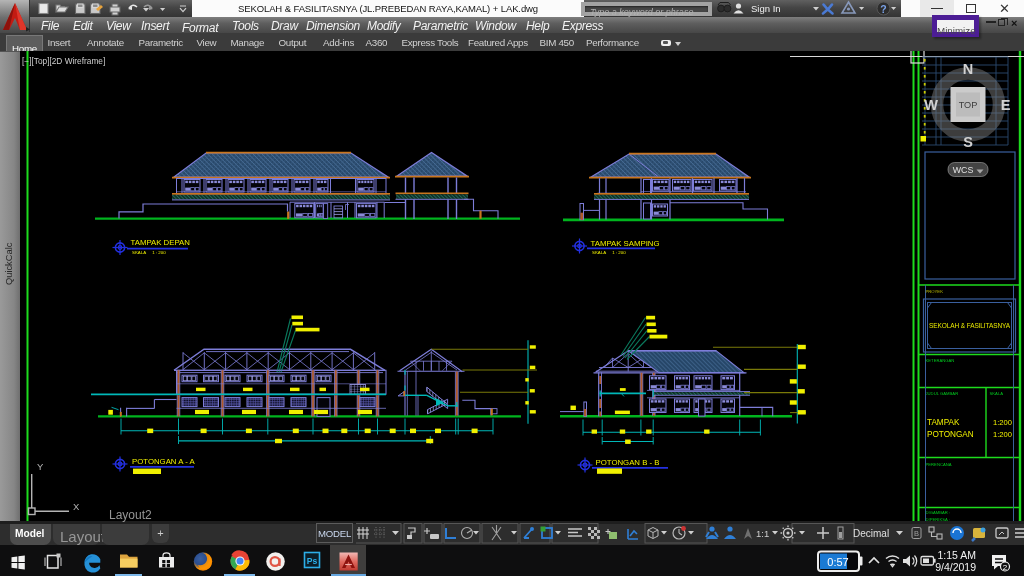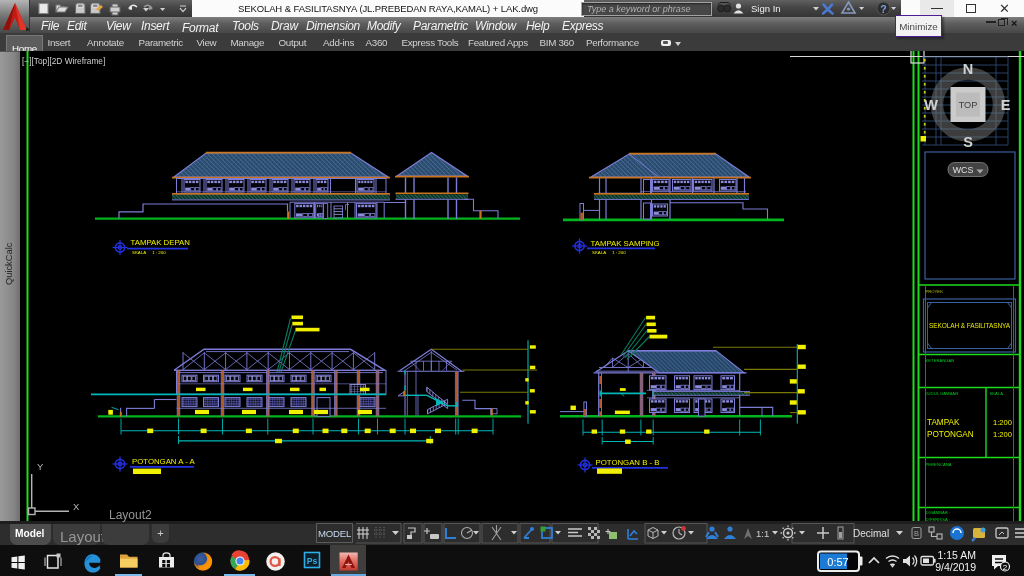--- a/index.html
+++ b/index.html
@@ -27,21 +27,21 @@
         <path d="M128,9 l4,-3 l0,4 z" fill="#e8e8e8" stroke="none"></path>
     <path d="M152,8 q-4,-5 -8,-1" stroke="#9a9a9a" stroke-width="1.6"></path>
         <path d="M153,9 l-4,-3 l0,4 z" fill="#9a9a9a" stroke="none"></path>
   </g>
   <path d="M143,8 l3,3.5 l3,-3.5 z" fill="#cfcfcf"></path>
   <path d="M160,8 l2.6,3 l2.6,-3 z" fill="#cfcfcf"></path>
   <path d="M180,6 h6 M180,8.2 l3,3.5 l3,-3.5" stroke="#cfcfcf" stroke-width="1.2" fill="none"></path>
 </svg>
 
 <div class="abs" style="left:584px;top:1.5px;width:11px;height:14px;background:#3d3d3d;border:1px solid #2a2a2a;color:#ccc;font-size:8px;line-height:13px;text-align:center;">▸</div>
-<div class="abs" style="left:581px;top:1.5px;width:131px;height:14px;background:#474747;border:1px solid #a3a3a3;box-shadow:inset 0 1px 2px rgba(0,0,0,.5);color:#b0b0b0;font-size:9px;font-style:italic;line-height:13px;padding-left:5px;white-space:nowrap;">Type a keyword or phrase</div>
+<div class="abs" style="left:581px;top:1.5px;width:131px;height:14px;background:#474747;border:4px solid #a3a3a3;box-shadow:inset 0 1px 2px rgba(0,0,0,.5);color:#b0b0b0;font-size:9px;font-style:italic;line-height:13px;padding-left:5px;white-space:nowrap;">Type a keyword or phrase</div>
 <svg class="abs" style="left:713px;top:0;" width="190" height="17" viewBox="0 0 190 17">
   <g stroke="#1e1e1e" fill="#2c2c2c">
     <circle cx="8" cy="8.5" r="3.4"></circle>
         <circle cx="14.5" cy="8.5" r="3.4"></circle>
         <path d="M5,5 l2,-2.5 h8.5 l2,2.5" fill="none"></path>
   </g>
   <g fill="#e0e0e0">
         <circle cx="25.5" cy="6" r="2.6"></circle>
         <path d="M20.5,13.5 q5,-6.5 10,0 z"></path>
       </g>
@@ -61,21 +61,21 @@
 </svg>
 
 <div class="abs" style="left:920px;top:0;width:34px;height:17px;background:#e9e9e9;"></div>
 <div class="abs" style="left:931px;top:7.5px;width:12px;height:1.6px;background:#333;"></div>
 <div class="abs" style="left:966px;top:4px;width:9.5px;height:9px;border:1.4px solid #333;"></div>
 <div class="abs" style="left:999px;top:3px;width:13px;height:12px;color:#333;font-size:13px;line-height:12px;">✕</div>
 
 <div class="abs" style="left:0;top:17px;width:1024px;height:16px;background:linear-gradient(#7e7e7e,#5e5e5e 40%,#474747);"></div>
 <div class="abs" style="left:0;top:17px;width:1024px;height:16px;color:#f2f2f2;font-size:12px;letter-spacing:-0.3px;font-style:italic;">
   <span class="abs" style="left:41px;top:2px;">File</span>
-  <span class="abs" style="left:67px;top:2px;">Edit</span>
+  <span class="abs" style="left:73px;top:2px;">Edit</span>
   <span class="abs" style="left:106px;top:2px;">View</span>
   <span class="abs" style="left:141px;top:2px;">Insert</span>
   <span class="abs" style="left:182px;top:4px;">Format</span>
   <span class="abs" style="left:232px;top:2px;">Tools</span>
   <span class="abs" style="left:271px;top:2px;">Draw</span>
   <span class="abs" style="left:306px;top:2px;">Dimension</span>
   <span class="abs" style="left:367px;top:2px;">Modify</span>
   <span class="abs" style="left:413px;top:2px;">Parametric</span>
   <span class="abs" style="left:475px;top:2px;">Window</span>
   <span class="abs" style="left:526px;top:2px;">Help</span>
@@ -101,28 +101,28 @@
   <span class="abs" style="left:47.5px;top:3.5px;">Insert</span>
   <span class="abs" style="left:87px;top:3.5px;">Annotate</span>
   <span class="abs" style="left:138.5px;top:3.5px;">Parametric</span>
   <span class="abs" style="left:196.5px;top:3.5px;">View</span>
   <span class="abs" style="left:230.5px;top:3.5px;">Manage</span>
   <span class="abs" style="left:278.5px;top:3.5px;">Output</span>
   <span class="abs" style="left:323px;top:3.5px;">Add-ins</span>
   <span class="abs" style="left:365.5px;top:3.5px;">A360</span>
   <span class="abs" style="left:401.5px;top:3.5px;">Express Tools</span>
   <span class="abs" style="left:468px;top:3.5px;">Featured Apps</span>
-  <span class="abs" style="left:539.5px;top:3.5px;">BIM 360</span>
+  <span class="abs" style="left:539.5px;top:3.5px;">BIM 450</span>
   <span class="abs" style="left:586px;top:3.5px;">Performance</span>
 </div>
 <div class="abs" style="left:660.5px;top:39.5px;width:10px;height:6px;background:#efefef;border-radius:2px;"></div>
 <div class="abs" style="left:663px;top:41.2px;width:5px;height:2.6px;background:#555;border-radius:1px;"></div>
 <div class="abs" style="left:675px;top:41.5px;width:0;height:0;border-left:3.5px solid transparent;border-right:3.5px solid transparent;border-top:4px solid #cfcfcf;"></div>
 
-<div class="abs" style="left:895px;top:15px;width:47px;height:22px;background:#f2f2f2;border:1px solid #4c1d95;box-shadow:1.5px 1.5px 2px rgba(0,0,0,.35);z-index:30;color:#4a4a4a;font-size:9.8px;line-height:21px;text-align:center;">Minimize</div>
+<div class="abs" style="left:932px;top:15px;width:47px;height:22px;background:#f2f2f2;border:5px solid #4c1d95;box-shadow:1.5px 1.5px 2px rgba(0,0,0,.35);z-index:30;color:#4a4a4a;font-size:9.8px;line-height:21px;text-align:center;">Minimize</div>
 
 <div class="abs" style="left:20px;top:51px;width:1004px;height:470px;background:#000;"></div>
 <div class="abs" style="left:0;top:51px;width:20px;height:470px;background:linear-gradient(90deg,#9a9a9a,#868686 70%,#6f6f6f);border-top:1px solid #555;"></div>
 <div class="abs" style="left:-1px;top:268px;width:20px;height:12px;color:#262626;font-size:9.3px;transform:rotate(-90deg);transform-origin:center;white-space:nowrap;text-align:center;width:22px;"><span style="display:inline-block;transform:translateY(0px);">QuickCalc</span></div>
 
 <svg class="abs" style="left:20px;top:51px;" width="1004" height="470" viewBox="20 51 1004 470">
   <defs>
     <pattern id="roofh" width="3.2" height="3.2" patternUnits="userSpaceOnUse" patternTransform="rotate(45)">
       <rect width="3.2" height="3.2" fill="#28486a"></rect>
       <line x1="0" y1="0" x2="3.2" y2="0" stroke="#5e8ab8" stroke-width="0.9"></line>

